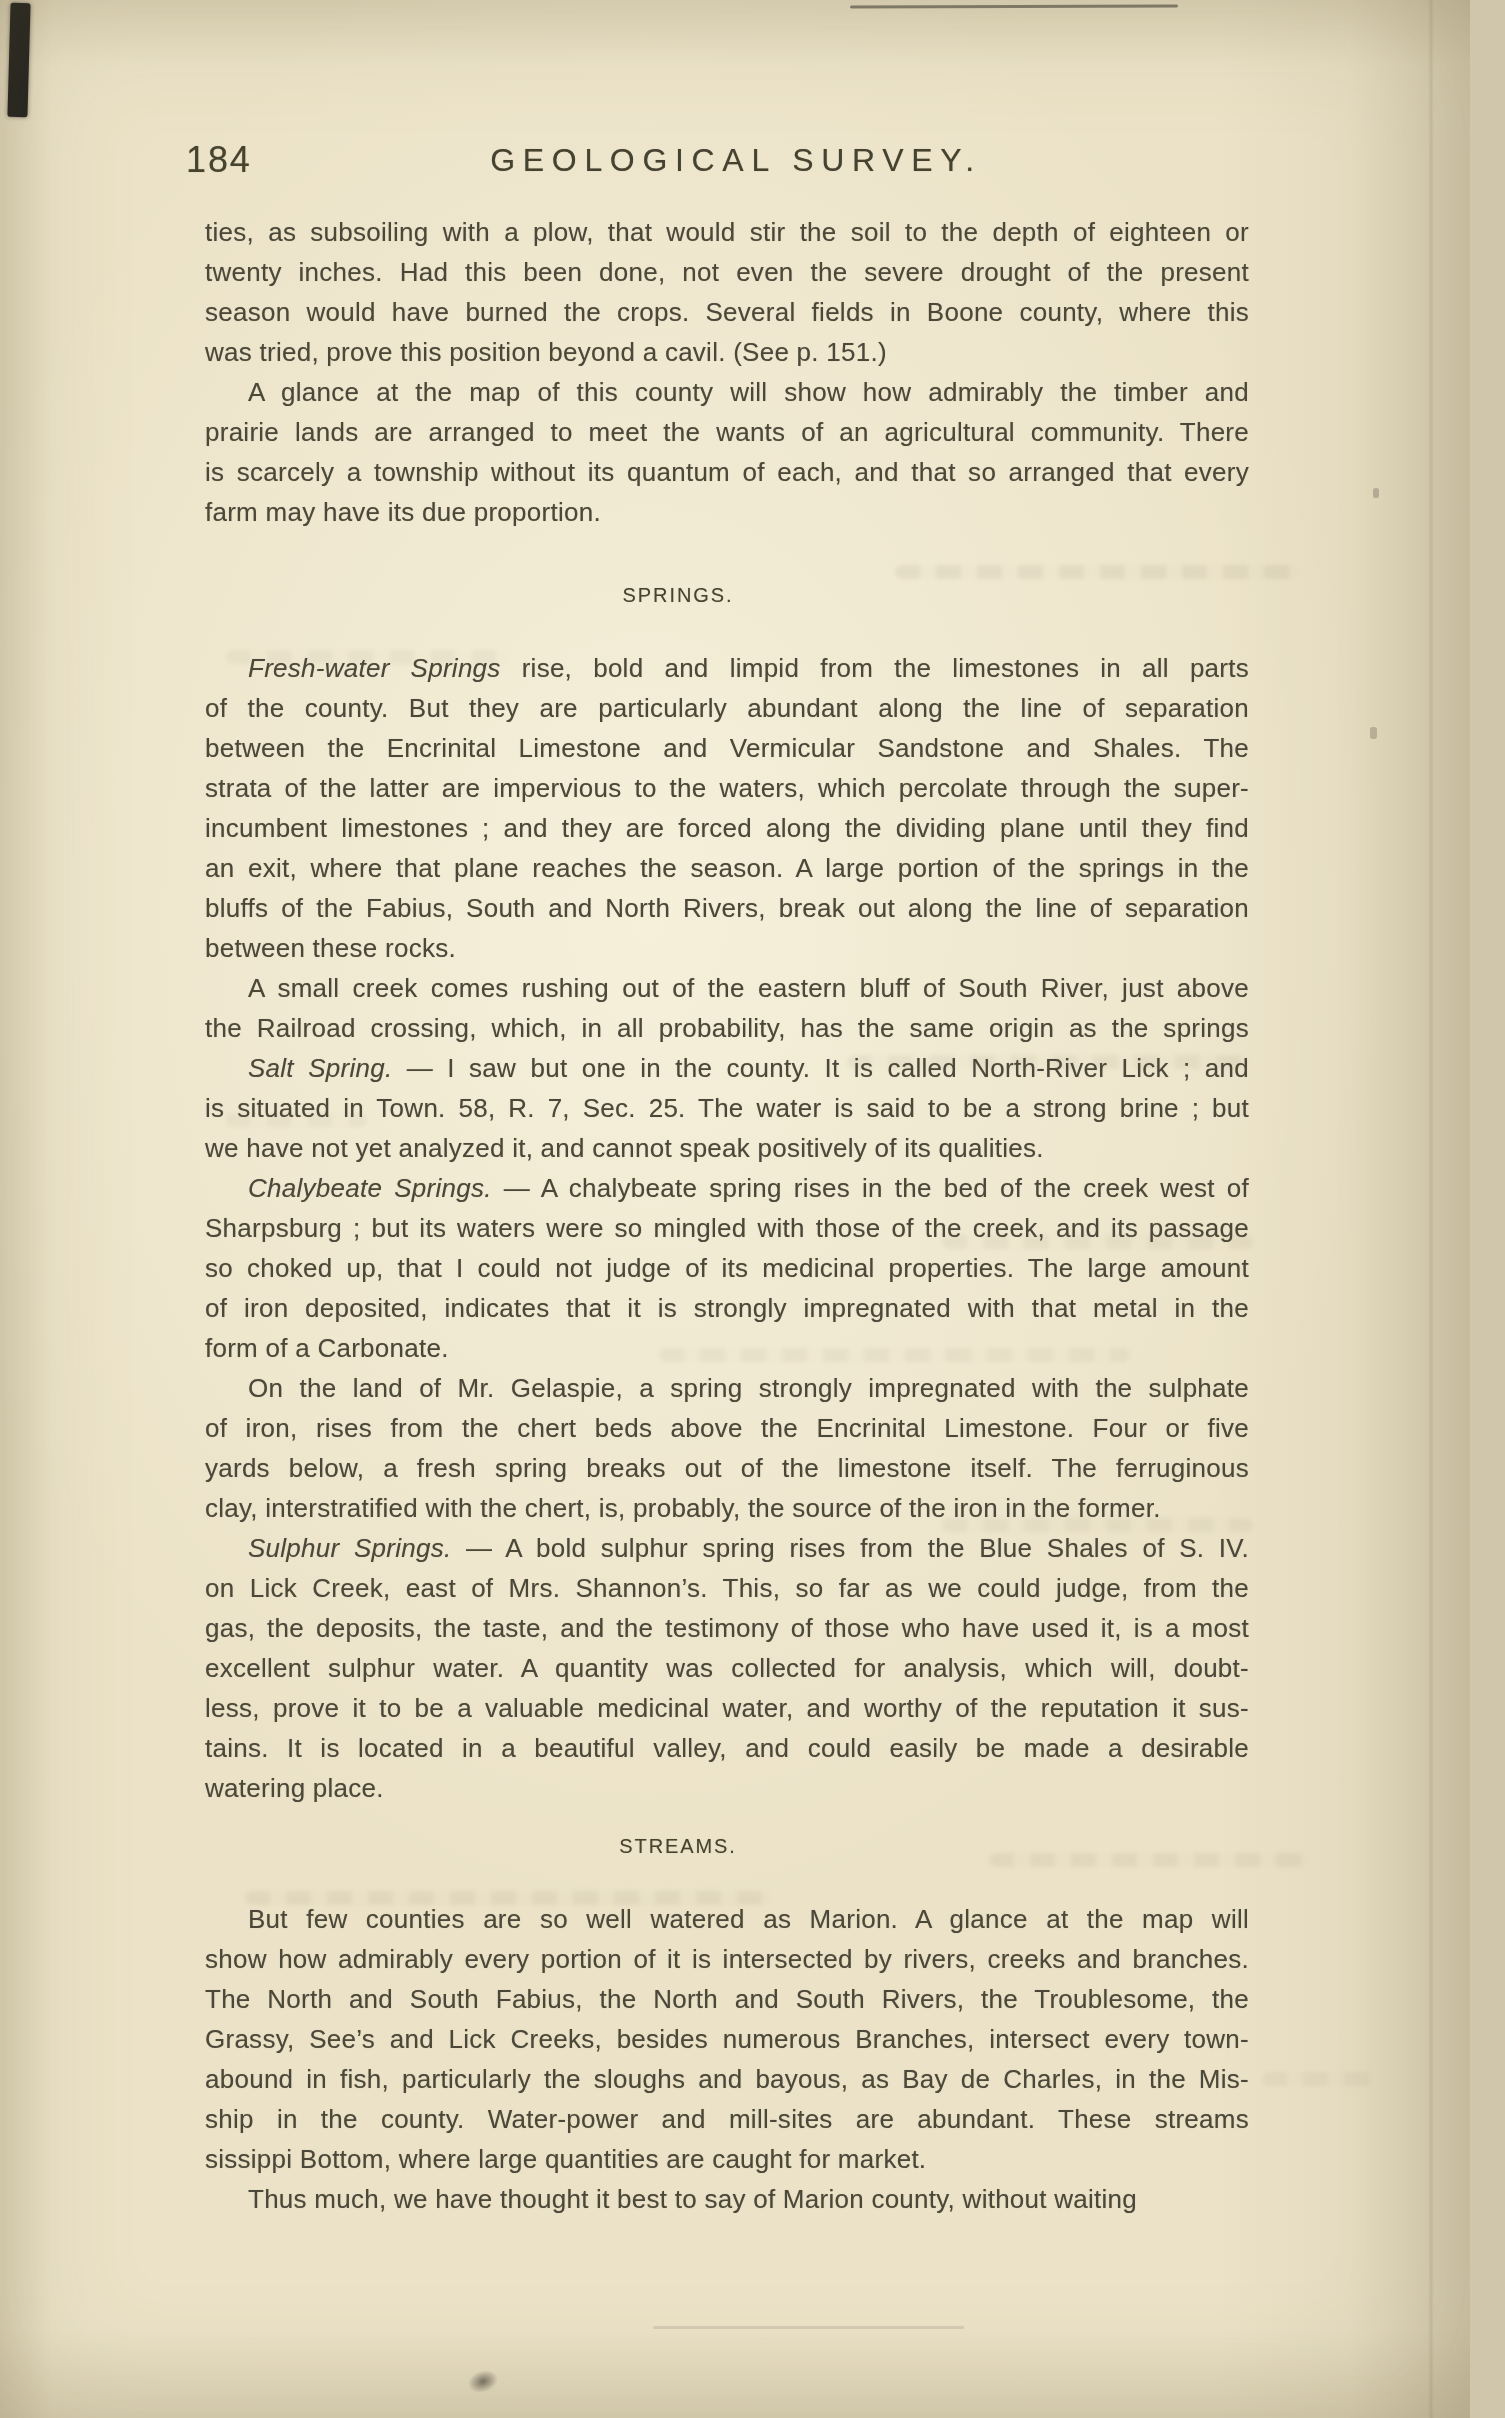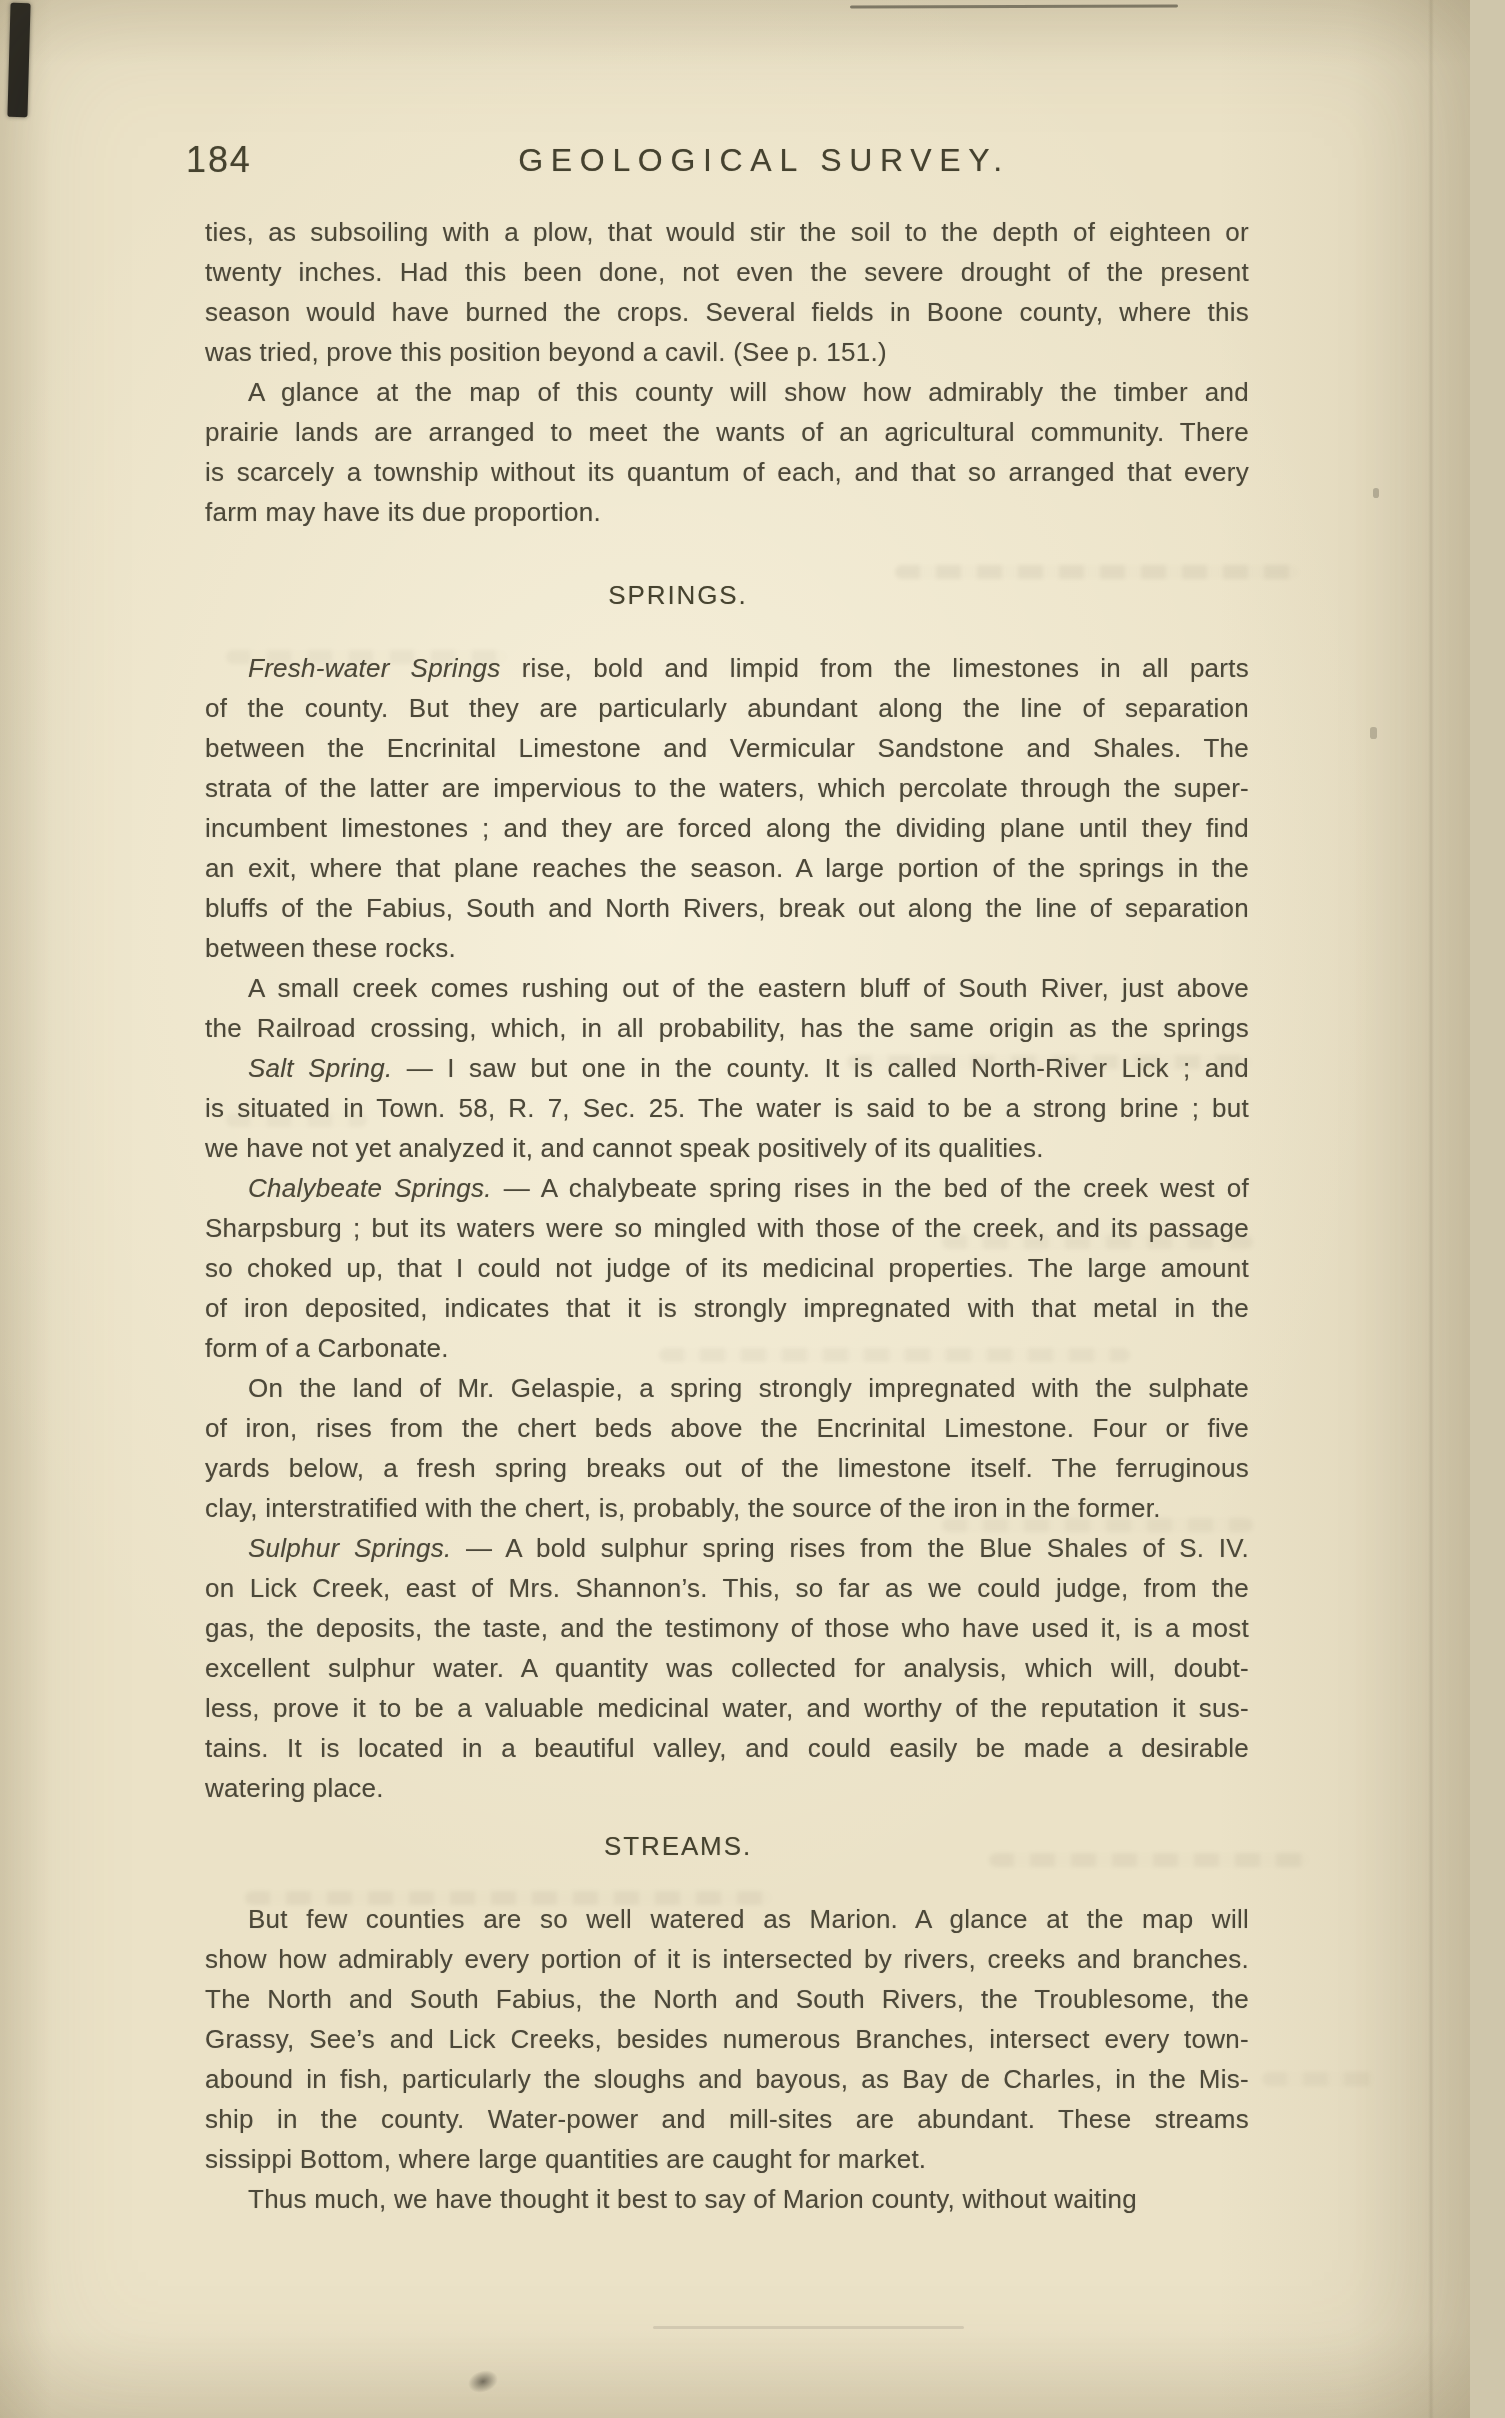--- a/index.html
+++ b/index.html
@@ -17,34 +17,34 @@
   .page::after{
     content:"";position:absolute;inset:0;pointer-events:none;
     box-shadow:inset 0 0 132px rgba(120,105,70,0.22);
   }
   .fold-line{position:absolute;left:1428px;top:0;width:5.6px;height:100%;
     background:linear-gradient(to right, rgba(110,100,75,0), rgba(110,100,75,0.16), rgba(110,100,75,0));}
   
   .header-row{position:absolute;top:137px;left:205px;width:1044px;height:43px;color:#45422f;
     text-shadow:0 0 0.9px rgba(70,66,50,0.4);}
   .page-num{position:absolute;left:-19px;top:1.9px;font-size:36px;letter-spacing:1.9px;color:#46432f;}
-  .header-title{position:absolute;left:50%;top:4.7px;transform:translateX(-50%);margin-left:37px;
+  .header-title{position:absolute;left:50%;top:4.7px;transform:translateX(-50%);margin-left:9px;
     font-size:32px;letter-spacing:0.24em;white-space:nowrap;color:#45422f;text-align:center;}
   
   .text-column{
     position:absolute;left:205px;top:212px;width:1044px;
     font-size:26px;line-height:40px;letter-spacing:0.01em;color:#4c4839;
     text-shadow:0 0 0.9px rgba(76,72,57,0.35);
   }
   .line{text-align:justify;text-align-last:justify;height:40px;white-space:normal;}
   .line.last{text-align-last:left;}
   .line.indent{text-indent:43px;}
   .it{font-style:italic;}
   .section-heading{
-    text-align:center;text-align-last:center;font-size:26px;letter-spacing:1.9px;
+    text-align:center;text-align-last:center;font-size:20px;letter-spacing:1.9px;
     margin:43px 0 33px 0;position:relative;left:-49px;color:#46432f;height:40px;line-height:40px;
   }
   .section:nth-child(3) .section-heading{margin-top:18px;}
   
   .bar-topleft{position:absolute;left:9.4px;top:2.8px;width:20px;height:114px;background:#23221e;
     border-radius:2.8px;transform:rotate(1.6deg);box-shadow:0 0 4.7px rgba(35,34,30,0.55);}
   .top-line{position:absolute;left:850px;top:4.7px;width:328px;height:2.8px;background:rgba(50,47,40,0.55);
     transform:rotate(-0.15deg);border-radius:1.9px;}
   .speck-r1{position:absolute;left:1492px;top:883px;width:13px;height:49px;background:rgba(55,52,44,0.5);border-radius:3.8px;}
   .speck-r2{position:absolute;left:1497px;top:1151px;width:8.5px;height:15px;background:rgba(55,52,44,0.45);border-radius:2.8px;}

